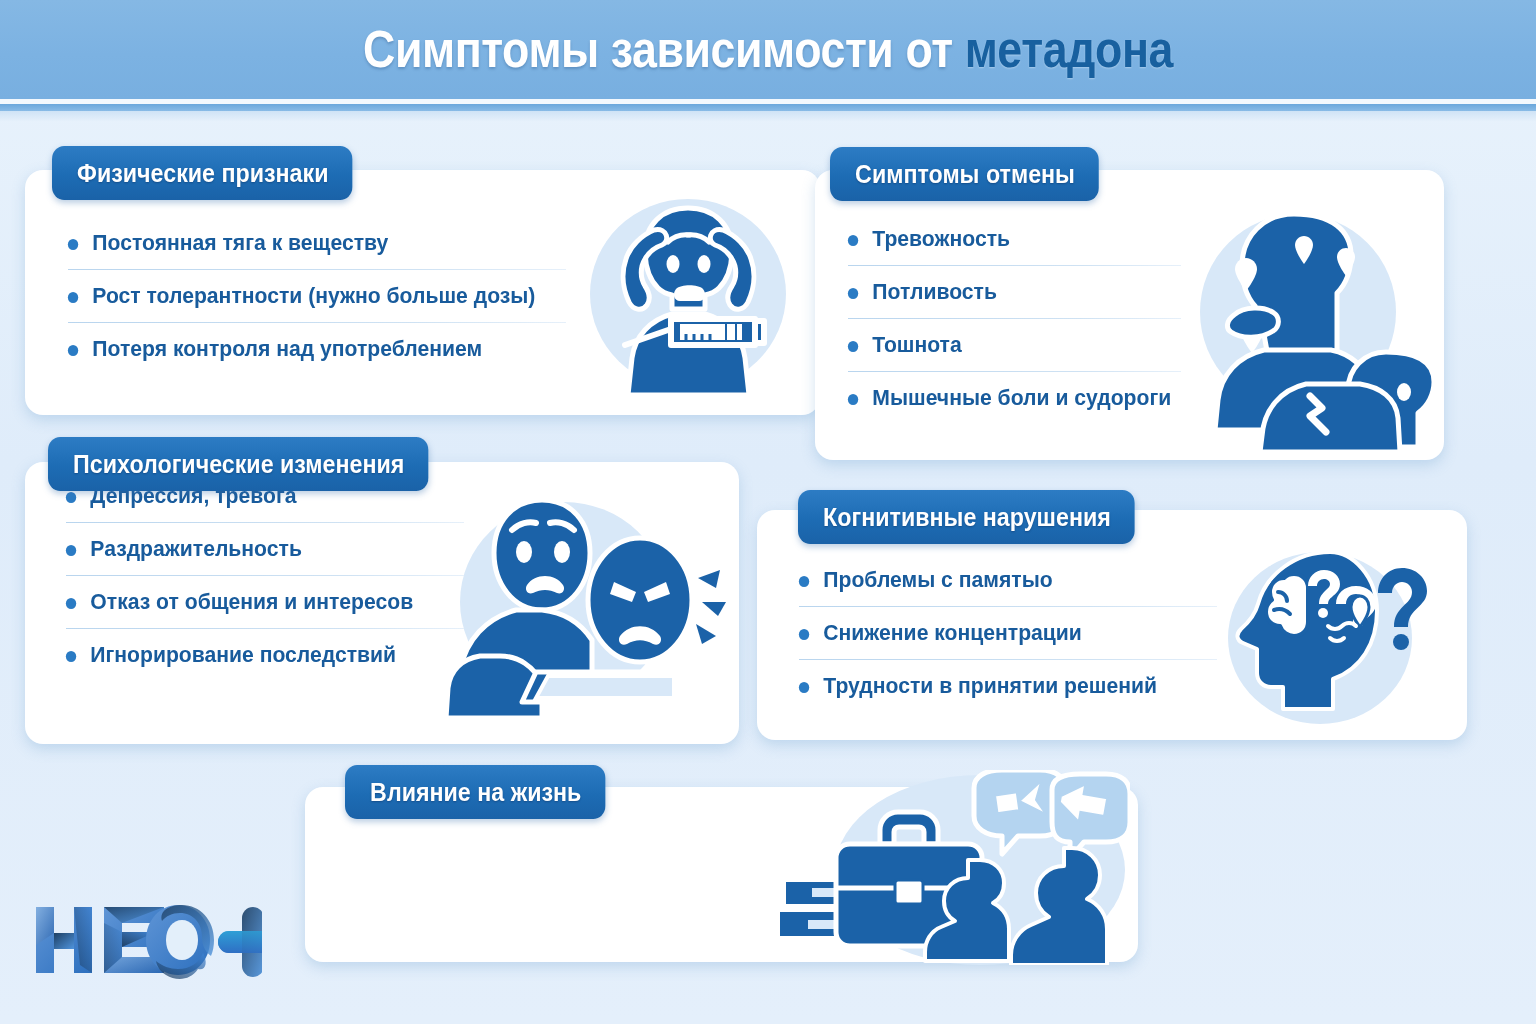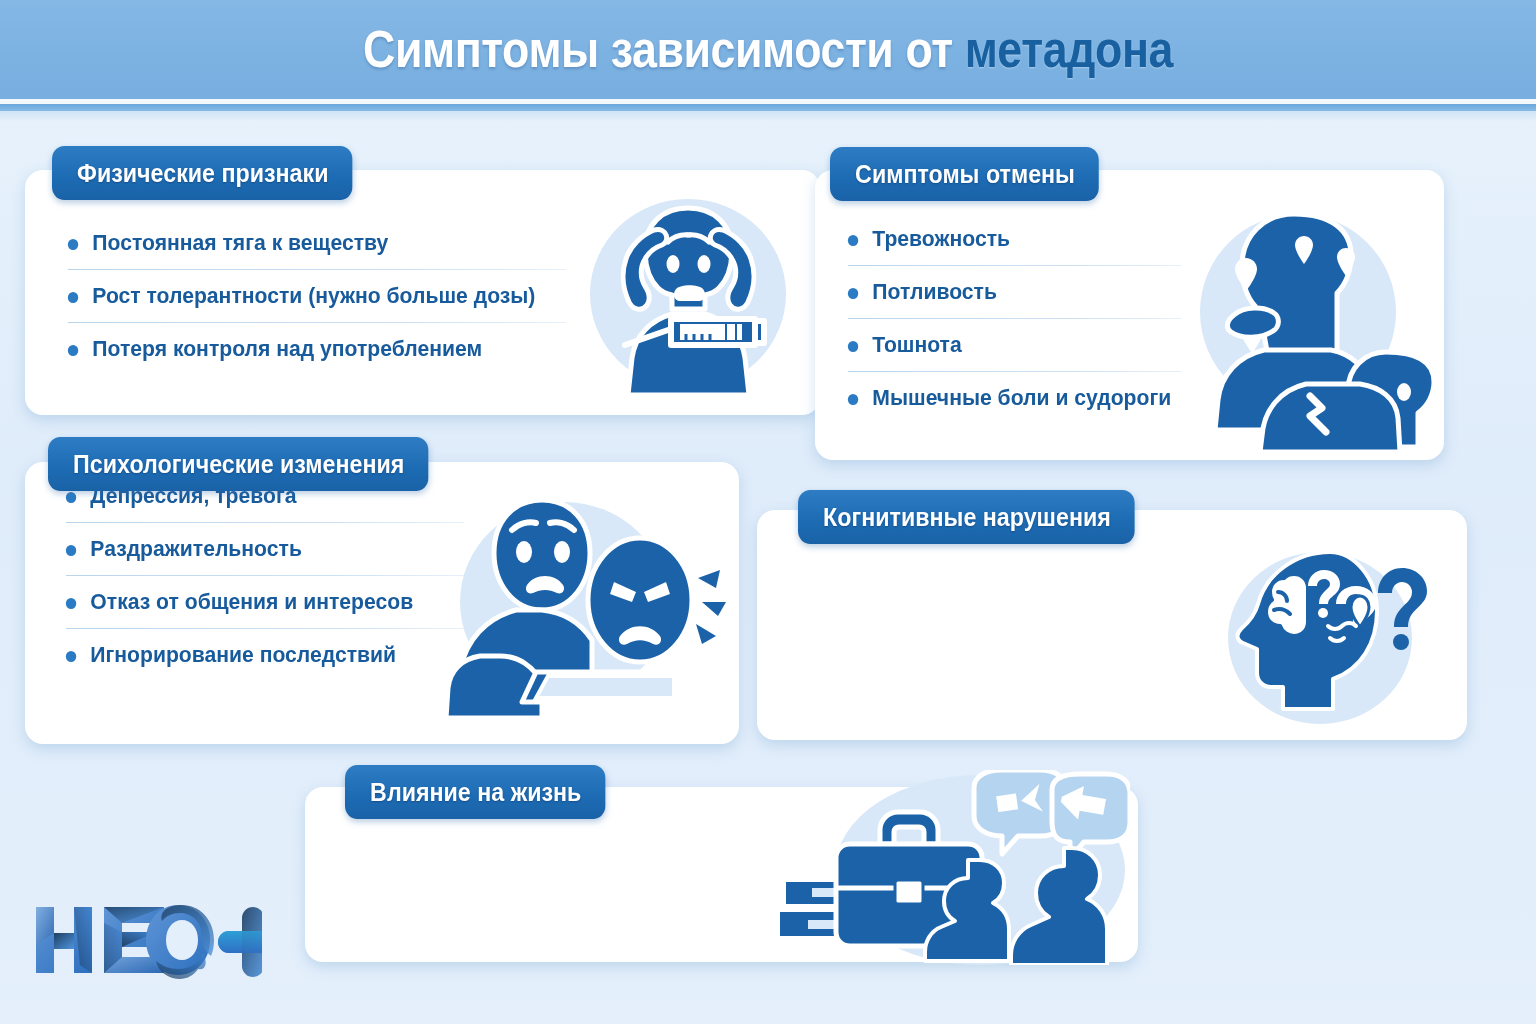--- a/index.html
+++ b/index.html
@@ -299,20 +299,36 @@
         <path d="M104 182 L246 182 L246 212 L90 212 Z"></path>
       </g>
       <g fill="#d8e8f8" stroke="#ffffff" stroke-width="4">
         <path d="M116 186 L242 186 L242 208 L104 208 Z"></path>
       </g>
     </svg>
   </div>
 
   <div class="card" style="left:757px; top:510px; width:710px; height:230px;"></div>
   <div class="card-badge" style="left:798px; top:490px;">Когнитивные нарушения</div>
+  <ul class="bullet-list" style="left:797px; top:565px; width:420px;">
+    <li class="bullet-item">
+      <span class="dot"></span>
+      <span>Проблемы с памятыо</span>
+    </li>
+    <li class="bullet-sep"></li>
+    <li class="bullet-item">
+      <span class="dot"></span>
+      <span>Снижение концентрации</span>
+    </li>
+    <li class="bullet-sep"></li>
+    <li class="bullet-item">
+      <span class="dot"></span>
+      <span>Трудности в принятии решений</span>
+    </li>
+  </ul>
   <div class="illus" style="left:1212px; top:540px;">
     <svg width="230" height="190" viewBox="0 0 230 190">
       <ellipse cx="108" cy="98" rx="92" ry="86" fill="#d8e8f8"></ellipse>
       <g fill="#1b62a8" stroke="#ffffff" stroke-width="4" stroke-linejoin="round">
         <path d="M118 12c-34 0-64 22-72 52-3 11-9 18-17 25-5 5-5 11 2 14l14 6 0 24c0 8 6 14 14 14l12 0 0 22 0 0 50 0 0-30c28-10 44-36 44-68 0-34-24-59-47-59z"></path>
       </g>
       <g fill="#ffffff" stroke="#1b62a8" stroke-width="4" stroke-linejoin="round">
         <path d="M72 38c-8 0-14 6-14 14 0 3 1 6 2 8-4 3-6 7-6 12 0 8 6 14 14 14 2 6 8 10 14 10 8 0 14-6 14-14l0-34c0-8-6-14-14-14-4 0-8 2-10 4z"></path>
       </g>
       <g fill="none" stroke="#1b62a8" stroke-width="4" stroke-linecap="round">

